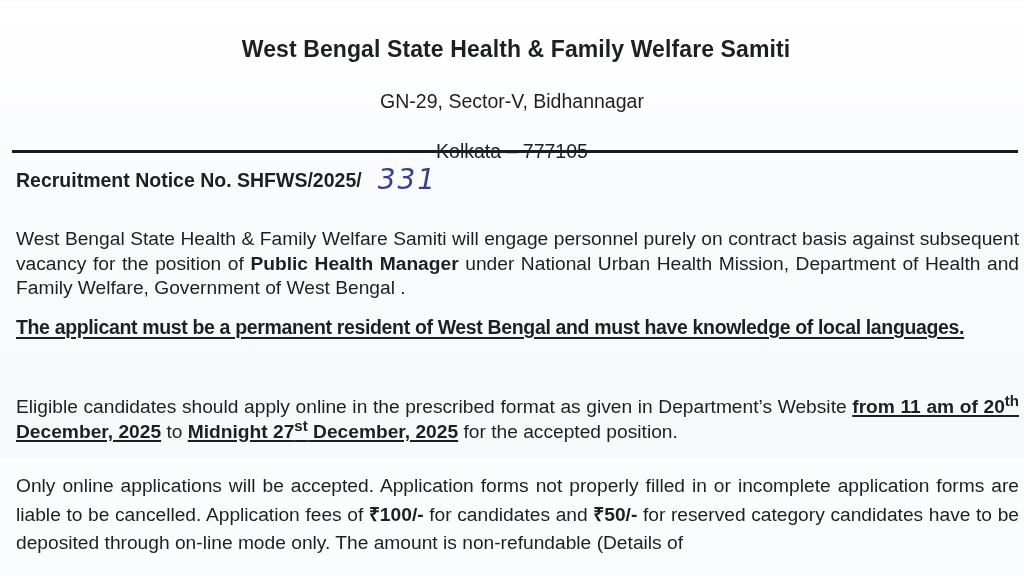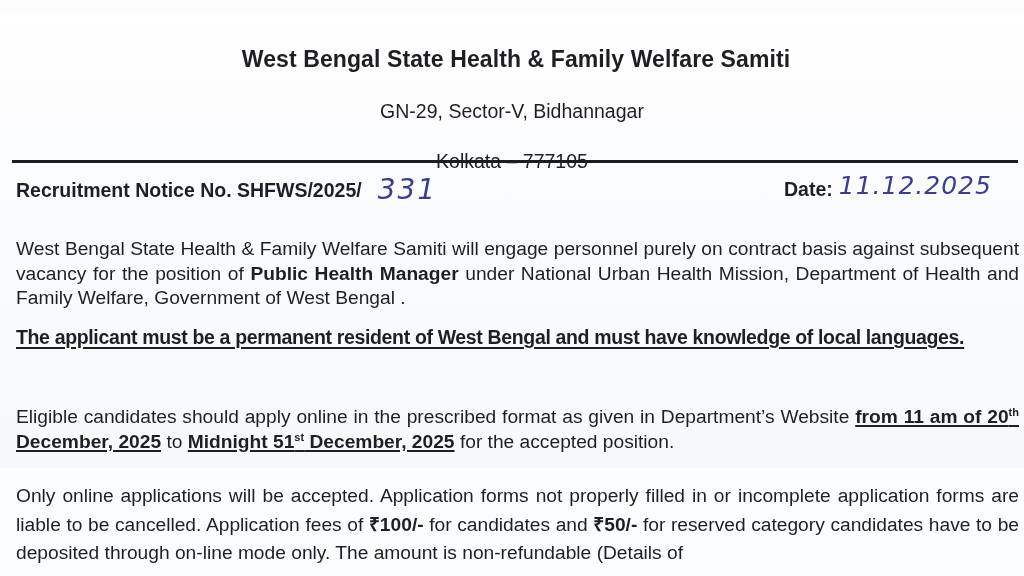--- a/index.html
+++ b/index.html
@@ -11,21 +11,21 @@
       background: #fbfcfd;
     }
     body {
       font-family: "Liberation Sans", sans-serif;
       color: #1e1f24;
       position: relative;
     }
     .page {
       position: absolute;
       left: 0;
-      top: 12px;
+      top: 2px;
       width: 1024px;
       height: 456px;
       background: linear-gradient(180deg, #ffffff 0%, #fafbfd 40%, #f7f8fa 100%);
     }
     .header {
       position: absolute;
       left: 0;
       top: 32px;
       width: 1024px;
       text-align: center;
@@ -103,21 +103,21 @@
       left: 16px;
       width: 1003px;
       font-size: 19.2px;
       line-height: 24.5px;
       text-align: justify;
       text-align-last: left;
     }
     .para b { font-weight: bold; }
     .para u { text-decoration-thickness: 2px; text-underline-offset: 2px; }
     .para sup {
-      font-size: 11px;
+      font-size: 15px;
       vertical-align: 7px;
       line-height: 0;
     }
     .p1 { top: 225px; }
     .p2 {
       top: 311px;
       font-weight: bold;
       font-size: 19.5px;
       line-height: 29px;
       text-decoration: underline;
@@ -139,25 +139,22 @@
     <div class="address-2">GN-29, Sector-V, Bidhannagar</div>
     <div class="address-3">Kolkata – 777105</div>
   </div>
 
   <div class="rule"></div>
 
   <div class="notice-row">
     <span>Recruitment Notice No. SHFWS/2025/</span><span class="handwritten notice-number">331</span>
   </div>
 
-  <div class="date-row">
-    <span>Date:</span><span class="handwritten date-value">11.12.2025</span>
-  </div>
 
   <div class="para p2">The applicant must be a permanent resident of West Bengal and must have knowledge of local languages.</div>
 
   <div class="para p1"><span>West Bengal State Health &amp; Family Welfare Samiti will engage personnel purely on contract basis against subsequent vacancy for the position of </span><b>Public Health Manager</b><span> under National Urban Health Mission, Department of Health and Family Welfare, Government of West Bengal .</span></div>
 
-  <div class="para p3"><span>Eligible candidates should apply online in the prescribed format as given in Department’s Website </span><b><u><span>from 11 am of 20</span><sup>th</sup><span> December, 2025</span></u></b><span> to </span><b><u><span>Midnight 51</span><sup>st</sup><span> December, 2025</span></u></b><span> for the accepted position.</span></div>
+  <div class="para p3"><span>Eligible candidates should apply online in the prescribed format as given in Department’s Website </span><b><u><span>from 11 am of 20</span><sup>th</sup><span> December, 2025</span></u></b><span> to </span><b><u><span>Midnight 27</span><sup>st</sup><span> December, 2025</span></u></b><span> for the accepted position.</span></div>
 
   <div class="para p4"><span>Only online applications will be accepted. Application forms not properly filled in or incomplete application forms are liable to be cancelled. Application fees of </span><b>₹100/-</b><span> for candidates and </span><b>₹50/-</b><span> for reserved category candidates have to be deposited through on-line mode only. The amount is non-refundable (Details of</span></div>
 
 </div>
 
 </body></html>

